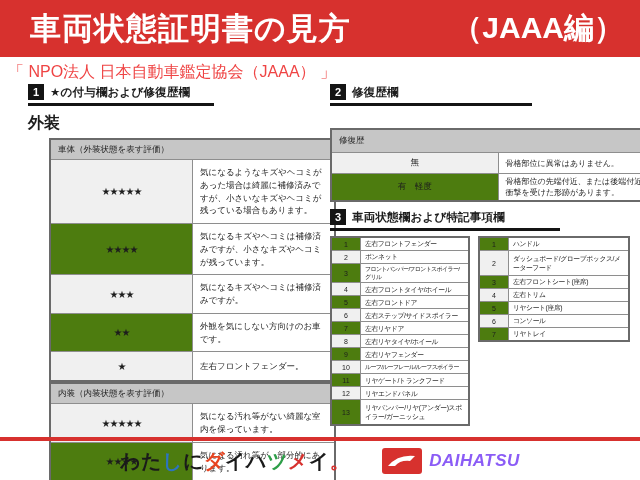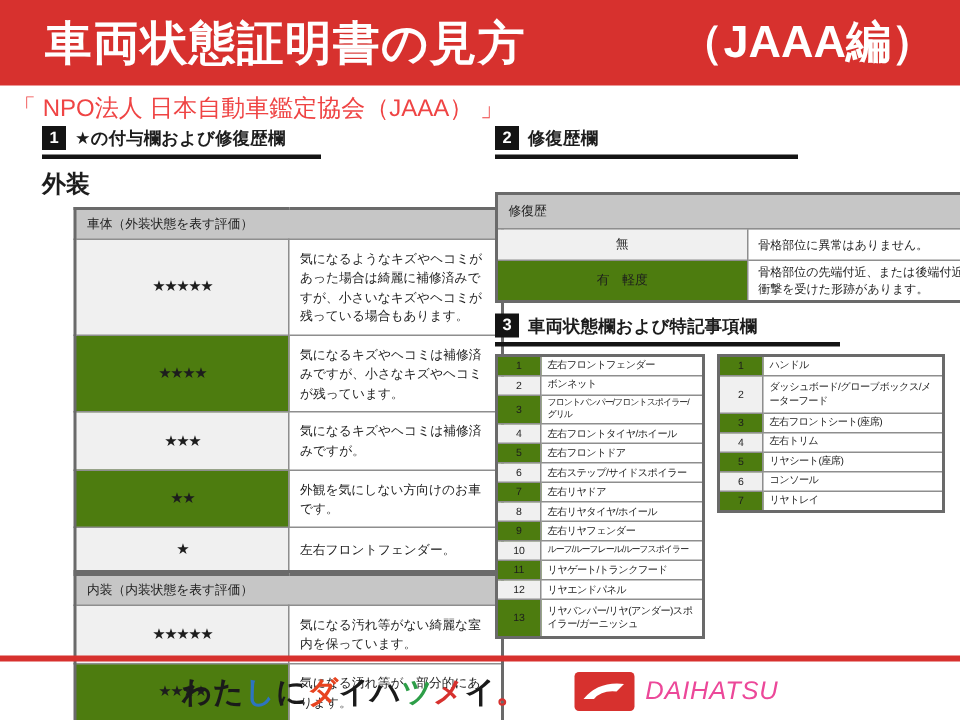--- a/index.html
+++ b/index.html
@@ -56,21 +56,21 @@
   .condtbl-r{width:152px;}
 
   
   .redline{position:absolute;left:0;top:437px;width:640px;height:4px;background:#d7312e;}
   .footer{position:absolute;left:0;top:446px;width:640px;height:30px;
           display:flex;align-items:center;justify-content:center;gap:32px;}
   .slogan{font-weight:bold;font-size:20px;letter-spacing:0.5px;}
   .brand{display:flex;align-items:center;gap:7px;}
   .dmark{width:40px;height:26px;background:#d7312e;border-radius:3px;
          display:flex;align-items:center;justify-content:center;}
-  .brandname{color:#ec4899;font-weight:normal;font-size:17px;letter-spacing:0.5px;
+  .brandname{color:#8b5cf6;font-weight:bold;font-size:17px;letter-spacing:0.5px;
              font-style:italic;}
 </style>
 </head>
 <body>
 
 <div class="hdr">
   <div class="title">車両状態証明書の見方</div>
   <div class="edition">（JAAA編）</div>
 </div>
 <div class="org">「 NPO法人 日本自動車鑑定協会（JAAA） 」</div>

